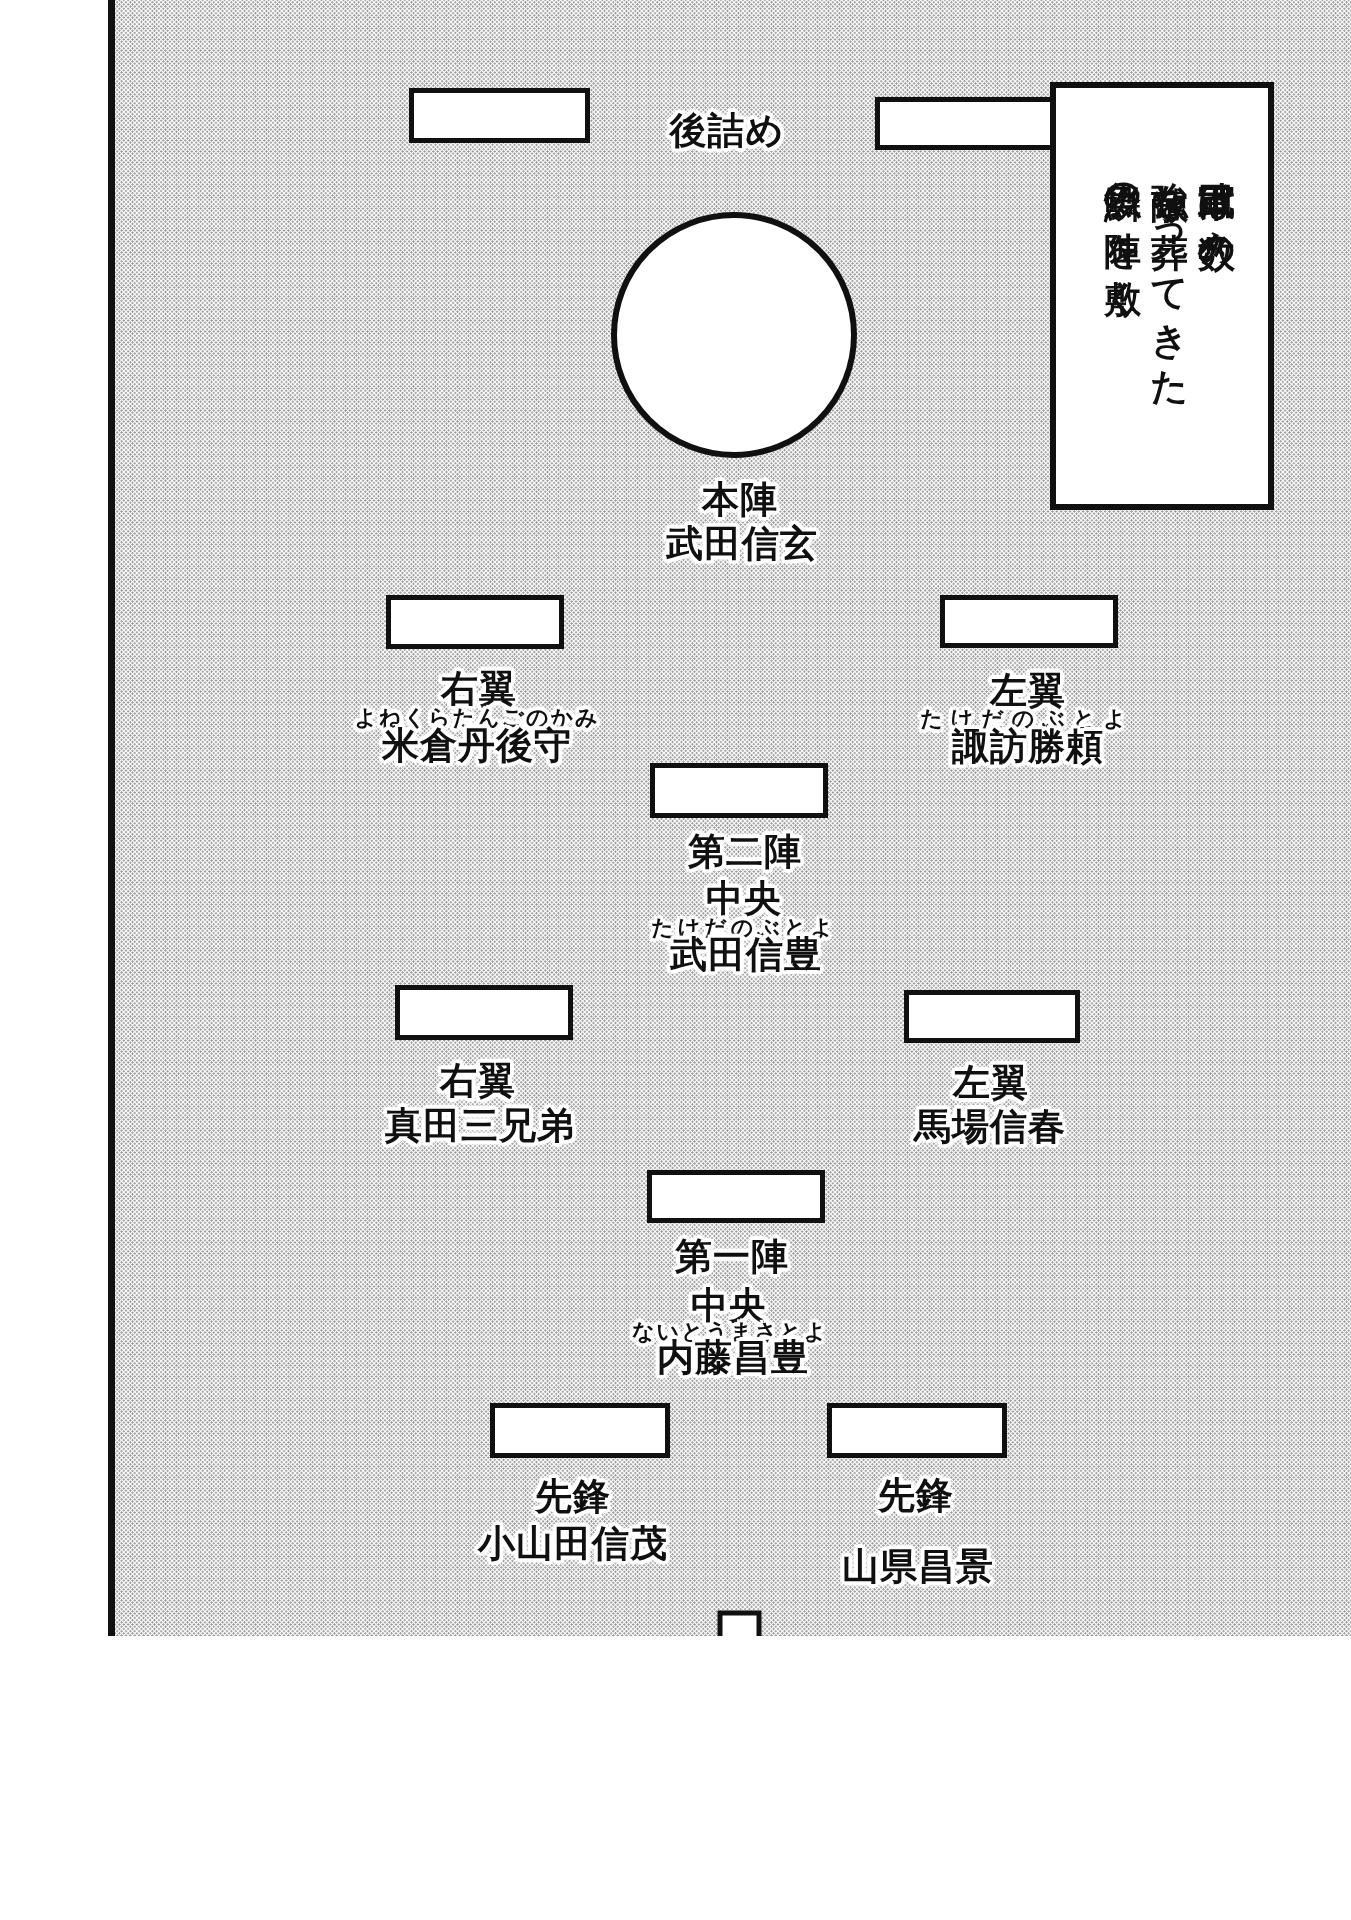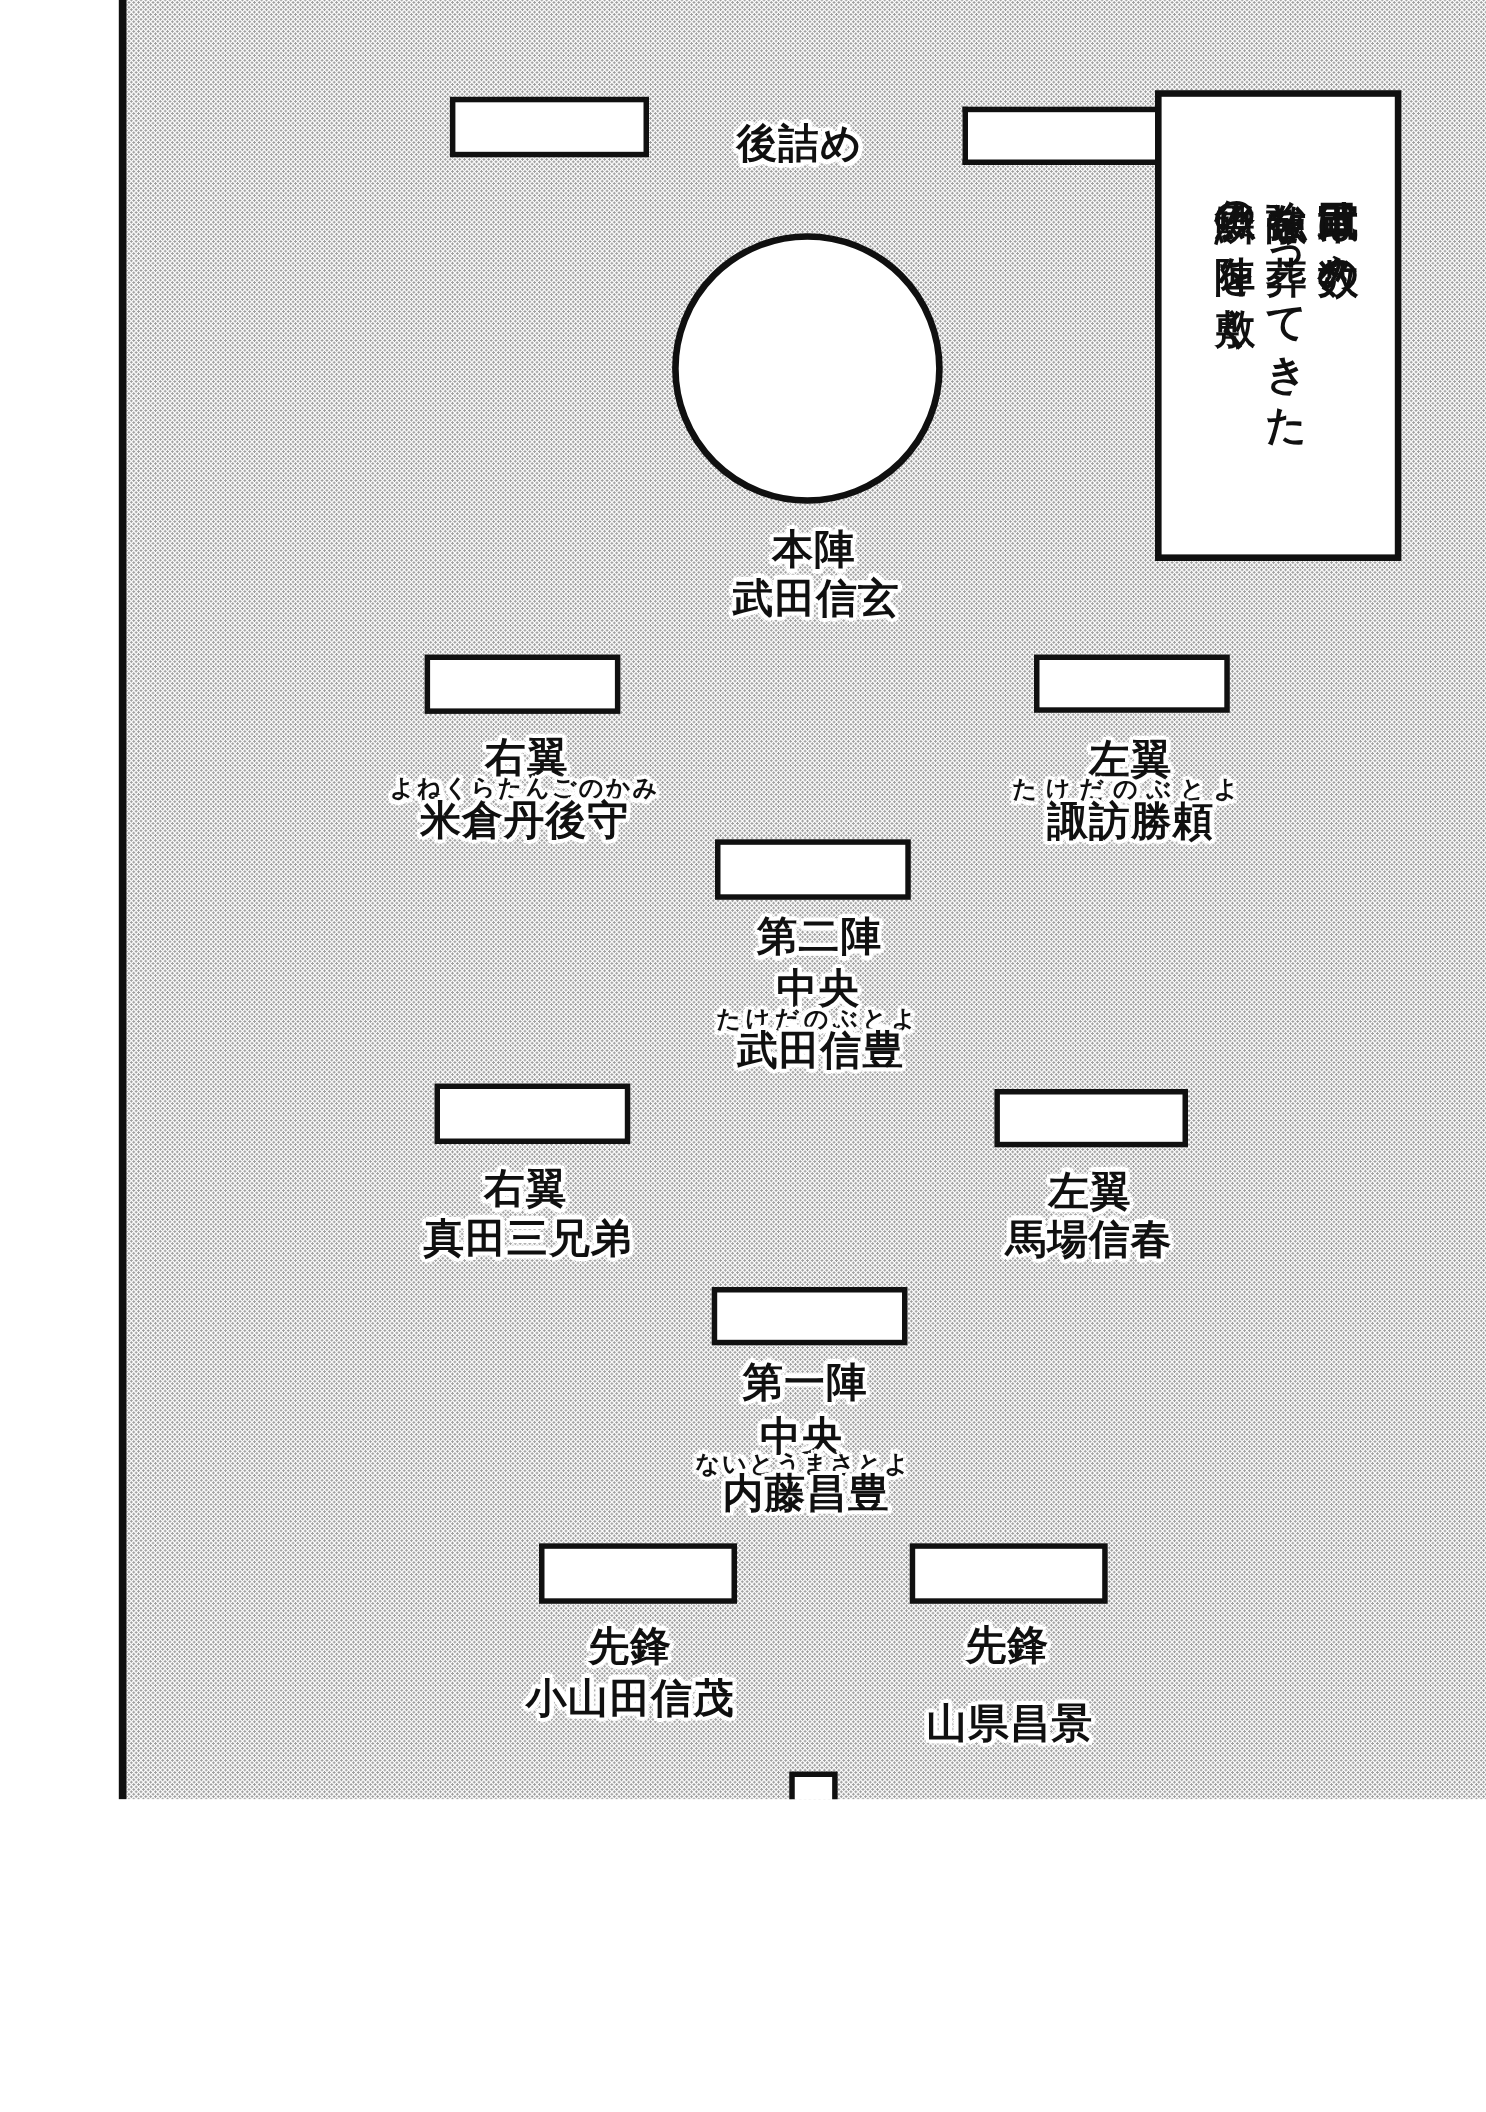--- a/index.html
+++ b/index.html
@@ -122,21 +122,21 @@
 
     <div class="ubox" style="left:280px;top:985px;width:178px;height:55px;"></div>
     <div class="lbl" style="left:363px;top:1060px;">右翼</div>
     <div class="lbl" style="left:365px;top:1105px;">真田三兄弟</div>
 
     <div class="ubox" style="left:789px;top:990px;width:176px;height:53px;"></div>
     <div class="lbl" style="left:876px;top:1062px;">左翼</div>
     <div class="lbl" style="left:875px;top:1106px;">馬場信春</div>
 
     <div class="ubox" style="left:532px;top:1170px;width:178px;height:53px;"></div>
-    <div class="lbl" style="left:617px;top:1236px;">第一陣</div>
+    <div class="lbl" style="left:617px;top:1236px;font-family:Liberation Serif, serif;">第一陣</div>
     <div class="lbl" style="left:614px;top:1285px;">中央</div>
     <div class="lbl furi" style="left:615px;top:1321px;">ないとうまさとよ</div>
     <div class="lbl" style="left:618px;top:1337px;">内藤昌豊</div>
 
     <div class="ubox" style="left:375px;top:1403px;width:180px;height:55px;"></div>
     <div class="lbl" style="left:458px;top:1476px;">先鋒</div>
     <div class="lbl" style="left:458px;top:1523px;">小山田信茂</div>
 
     <div class="ubox" style="left:712px;top:1403px;width:180px;height:55px;"></div>
     <div class="lbl" style="left:801px;top:1475px;">先鋒</div>

